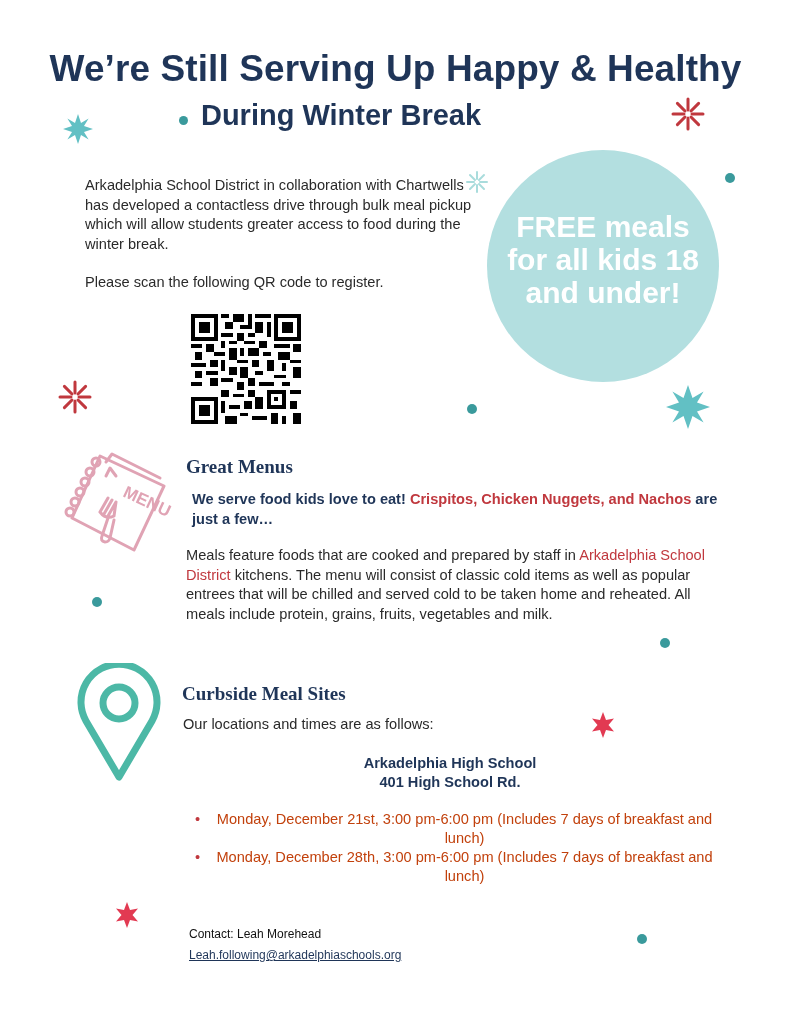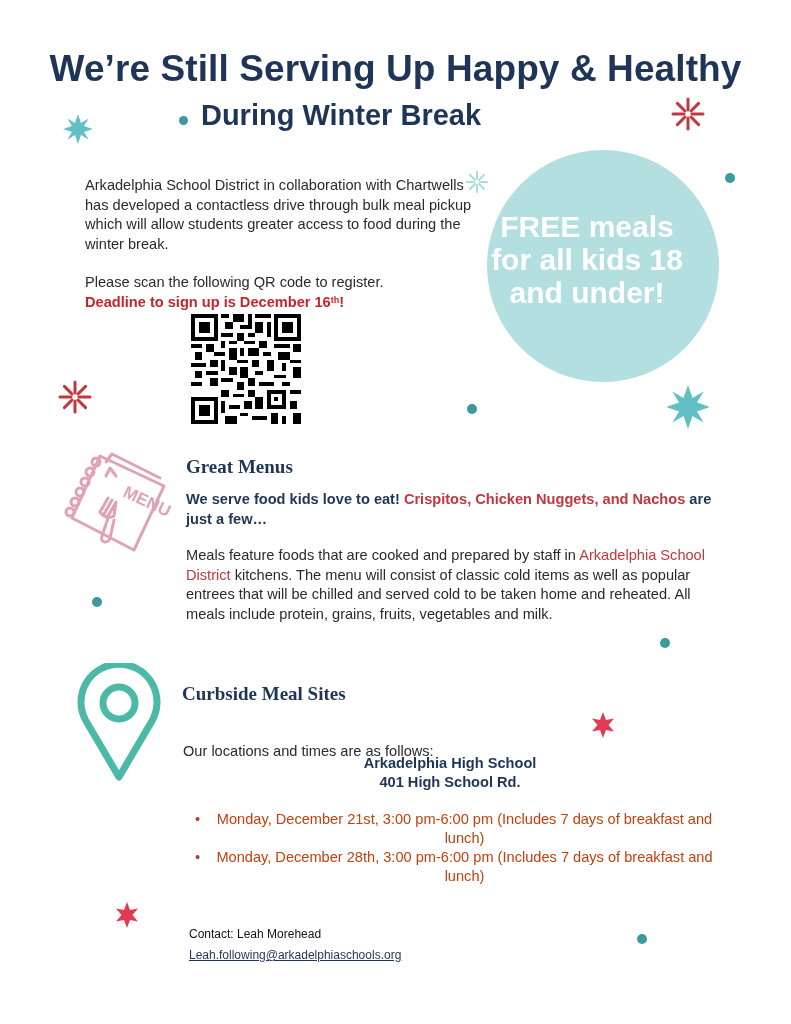--- a/index.html
+++ b/index.html
@@ -5,30 +5,30 @@
   html, body { margin:0; padding:0; background:#ffffff; }
   body { width:791px; height:1024px; position:relative; overflow:hidden; font-family:"Liberation Sans", sans-serif; color:#222; }
   .abs { position:absolute; }
   .title { left:0; width:791px; top:48px; text-align:center; font-size:37px; font-weight:bold; color:#1f3558; letter-spacing:0.1px; }
   .subtitle { left:0; width:682px; top:99px; text-align:center; font-size:29px; font-weight:bold; color:#1f3558; }
   .intro { left:85px; top:176px; width:400px; font-size:14.6px; line-height:19.5px; color:#2a2a2a; }
   .intro p { margin:0; }
   .intro .gap { height:19px; }
   .deadline { color:#c0272d; font-weight:bold; }
   .deadline sup { font-size:9px; vertical-align:top; position:relative; top:-2px; }
-  .circle { left:487px; top:150px; width:232px; height:232px; border-radius:50%; background:#b3dfe0; display:flex; align-items:center; justify-content:flex-start; }
+  .circle { left:487px; top:150px; width:232px; height:232px; border-radius:50%; background:#b3dfe0; display:flex; align-items:center; justify-content:center; }
   .circle-text { color:#ffffff; font-weight:bold; font-size:30px; line-height:33px; text-align:center; width:200px; margin-top:-14px; }
   .qr { left:191px; top:314px; width:110px; height:110px; }
   .section-title { font-size:19px; font-weight:bold; color:#1f3558;font-family:Liberation Serif, serif; }
   .menus-title { left:186px; top:456px; }
-  .menus-lead { left:186px; top:490px; width:545px; font-size:14.6px; line-height:19.5px; font-weight:bold; color:#1f3558; }
+  .menus-lead { left:192px; top:490px; width:545px; font-size:14.6px; line-height:19.5px; font-weight:bold; color:#1f3558; }
   .red { color:#c0383e; }
   .menus-body { left:186px; top:546px; width:545px; font-size:14.6px; line-height:19.5px; color:#2a2a2a; }
   .sites-title { left:182px; top:683px; }
-  .sites-lead { left:183px; top:716px; font-size:14.6px; color:#2a2a2a;margin-top:27px; }
+  .sites-lead { left:183px; top:716px; font-size:14.6px; color:#2a2a2a; }
   .site-name { left:300px; top:754px; width:300px; text-align:center; font-size:14.6px; line-height:19px; font-weight:bold; color:#1f3558; }
   .schedule { left:193px; top:810px; width:525px; margin:0; padding:0; list-style:none; font-size:14.6px; line-height:19px; color:#c2410c; }
   .schedule li { position:relative; padding-left:18px; text-align:center; }
   .schedule li::before { content:"•"; position:absolute; left:2px; top:0; color:#c0383e; }
   .contact { left:189px; top:924px; font-size:12px; line-height:21px; color:#111; }
   .contact a { color:#1f3558; text-decoration:underline; }
 </style>
 </head>
 <body>
 
@@ -87,21 +87,20 @@
 </svg>
 <div class="abs" style="left:637px;top:934px;width:10px;height:10px;border-radius:50%;background:#3a9a9c"></div>
 
 <div class="abs title">We’re Still Serving Up Happy &amp; Healthy</div>
 <div class="abs subtitle">During Winter Break</div>
 
 <div class="abs intro">
   <p>Arkadelphia School District in collaboration with Chartwells has developed a contactless drive through bulk meal pickup which will allow students greater access to food during the winter break.</p>
   <div class="gap"></div>
   <p>Please scan the following QR code to register.</p>
-  <p class="deadline"><span>Deadline to sign up is December 16</span><sup>th</sup><span>!</span></p>
 </div>
 
 <div class="abs circle">
   <div class="circle-text">FREE meals for all kids 18 and under!</div>
 </div>
 
 <svg class="abs qr" viewBox="0 0 29 29" shape-rendering="crispEdges">
   <rect width="29" height="29" fill="#fff"></rect>
   <g fill="#000">
     <rect x="0" y="0" width="7" height="7"></rect>

